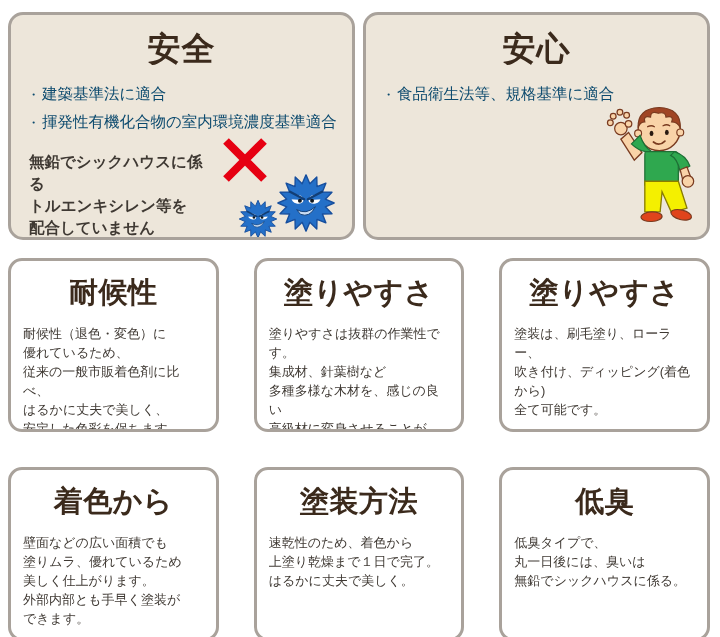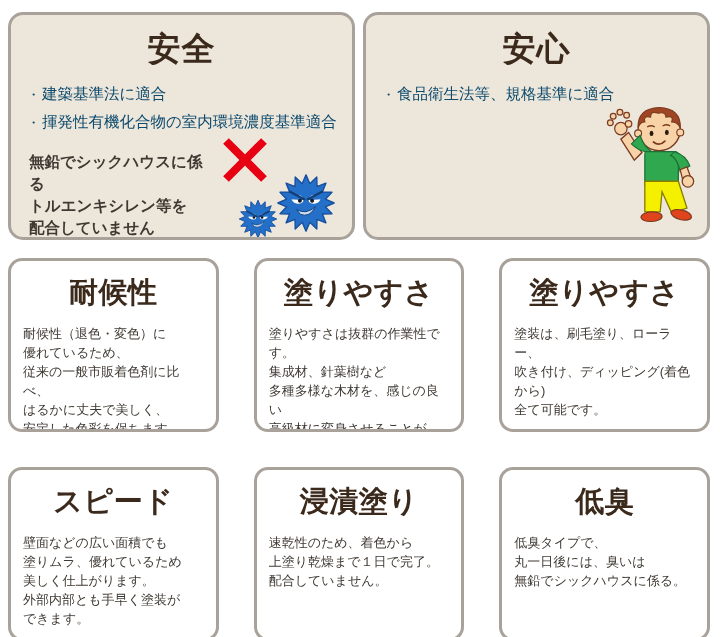--- a/index.html
+++ b/index.html
@@ -165,32 +165,32 @@
 高級材に変身させることが
 できます。</p>
     </section>
     <section class="card">
       <h3>塗りやすさ</h3>
       <p class="body">塗装は、刷毛塗り、ローラー、
 吹き付け、ディッピング(着色から)
 全て可能です。</p>
     </section>
     <section class="card">
-      <h3>スピード</h3>
+      <h3>着色から</h3>
       <p class="body">壁面などの広い面積でも
 塗りムラ、優れているため
 美しく仕上がります。
 外部内部とも手早く塗装が
 できます。</p>
     </section>
     <section class="card">
-      <h3>浸漬塗り</h3>
+      <h3>塗装方法</h3>
       <p class="body">速乾性のため、着色から
 上塗り乾燥まで１日で完了。
-配合していません。</p>
+はるかに丈夫で美しく。</p>
     </section>
     <section class="card">
       <h3>低臭</h3>
       <p class="body">低臭タイプで、
 丸一日後には、臭いは
 無鉛でシックハウスに係る。</p>
     </section>
   </div>
 
 </div>

